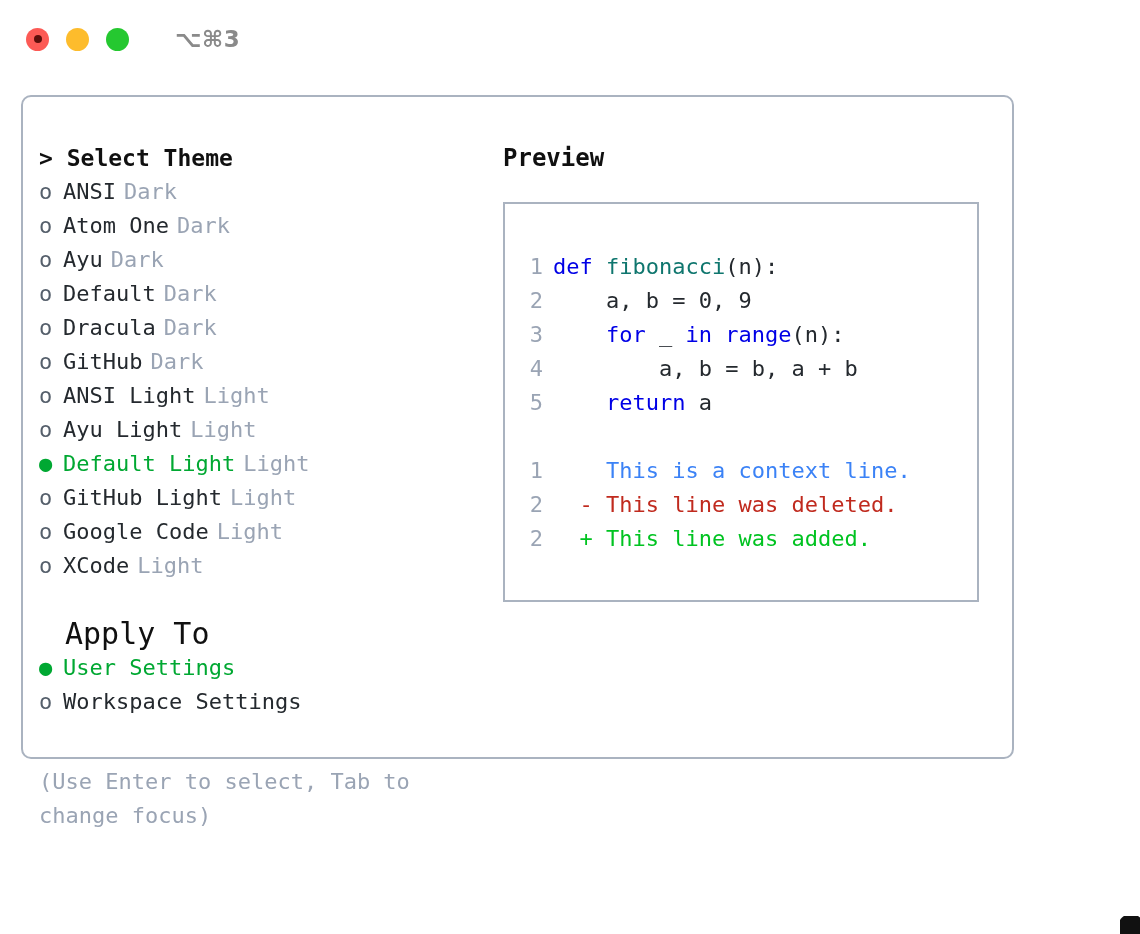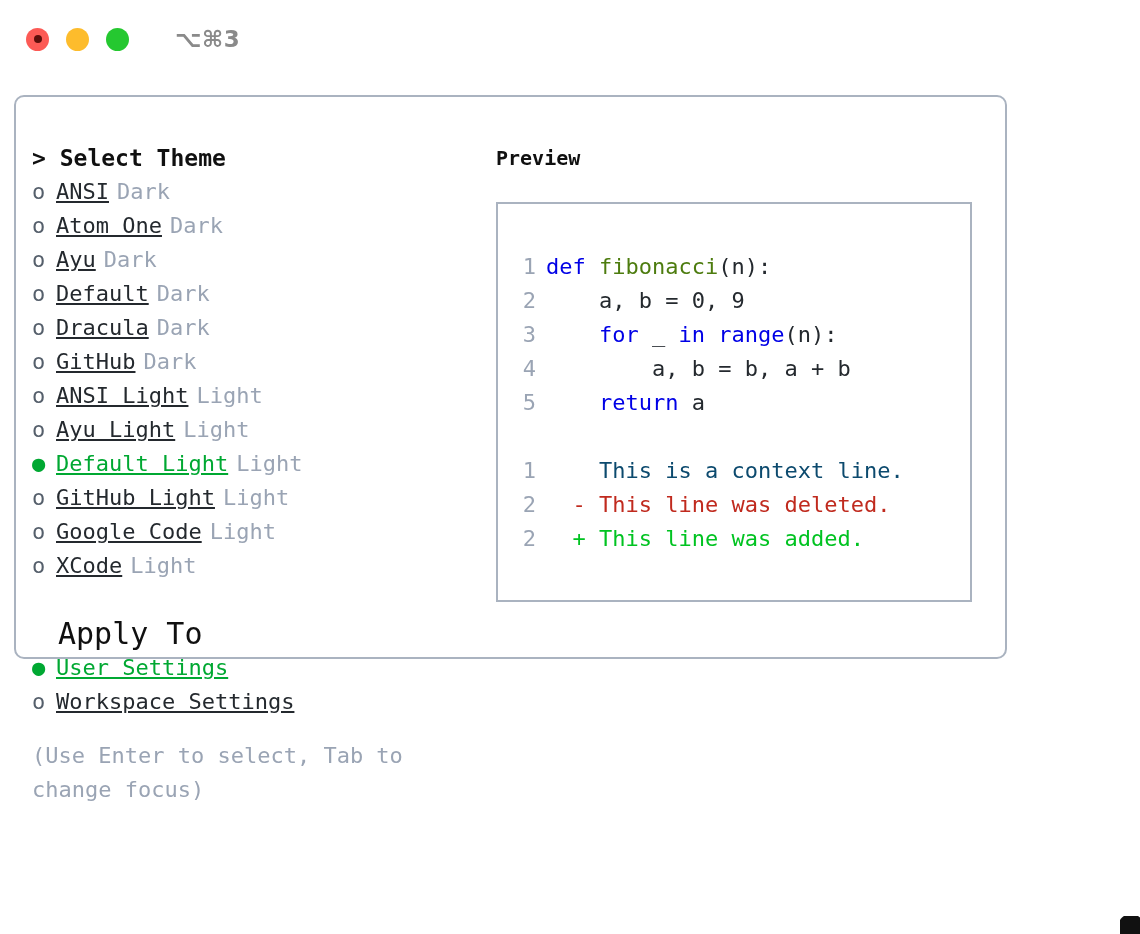--- a/index.html
+++ b/index.html
@@ -62,24 +62,24 @@
     font-family: "DejaVu Sans", sans-serif;
     font-size: 23px;
     font-weight: 700;
     color: #8a8a8a;
     letter-spacing: 0.5px;
   }
 
   
   .panel {
     position: absolute;
-    left: 14px;
+    left: 21px;
     top: 95px;
     width: 993px;
-    height: 564px;
+    height: 664px;
     border: 2px solid #aab3c0;
     border-radius: 10px;
     box-sizing: border-box;
     background: #ffffff;
   }
 
   .panel-inner {
     position: relative;
     width: 100%;
     height: 100%;
@@ -111,55 +111,54 @@
   }
   .opt-marker {
     width: 24px;
     flex: 0 0 24px;
     color: #555f6b;
     font-size: 22px;
   }
   .opt-row.selected .opt-marker { color: #00a832; }
   .opt-label {
     color: #24292e;
-    text-decoration: underline;
   }
   .opt-row.selected .opt-label { color: #00a832; }
   .opt-tag {
     color: #9aa4b4;
     margin-left: 8px;
   }
 
   .section-gap { height: 34px; }
 
   .apply-header {
     font-size: 30px;
     color: #101010;
     line-height: 34px;
     padding-left: 26px;
     white-space: pre;
   }
 
   .hint {
-    margin-top: 20px;
+    margin-top: 46px;
     font-size: 22px;
     color: #9aa4b4;
     line-height: 34px;
     width: 400px;
   }
 
   
   .right-col {
     position: absolute;
     left: 480px;
     top: 44px;
     width: 490px;
   }
   .preview-title {
-    font-size: 20px;
+    font-size: 24px;
     font-weight: 700;
     color: #101010;
     line-height: 34px;
   }
   .preview-box {
     margin-top: 27px;
     width: 476px;
     height: 400px;
     border: 2px solid #aab3c0;
     box-sizing: border-box;
@@ -177,27 +176,27 @@
     width: 48px;
     flex: 0 0 48px;
     text-align: right;
     color: #9aa4b4;
     padding-right: 10px;
     box-sizing: border-box;
   }
   .code-txt { color: #24292e; }
 
   .tok-kw   { color: #0000e6; }
-  .tok-fn   { color: #4d7c0f; }
+  .tok-fn   { color: #0f766e; }
   .tok-bi   { color: #0000e6; }
   .tok-pl   { color: #24292e; }
 
   .blank-line { height: 34px; }
 
-  .diff-ctx { color: #0c4a6e; }
+  .diff-ctx { color: #3b82f6; }
   .diff-del { color: #c02a1e; }
   .diff-add { color: #00c321; }
 
   
   .corner-mark {
     position: absolute;
     right: 0; bottom: 0;
     width: 20px; height: 18px;
     overflow: hidden;
   }

